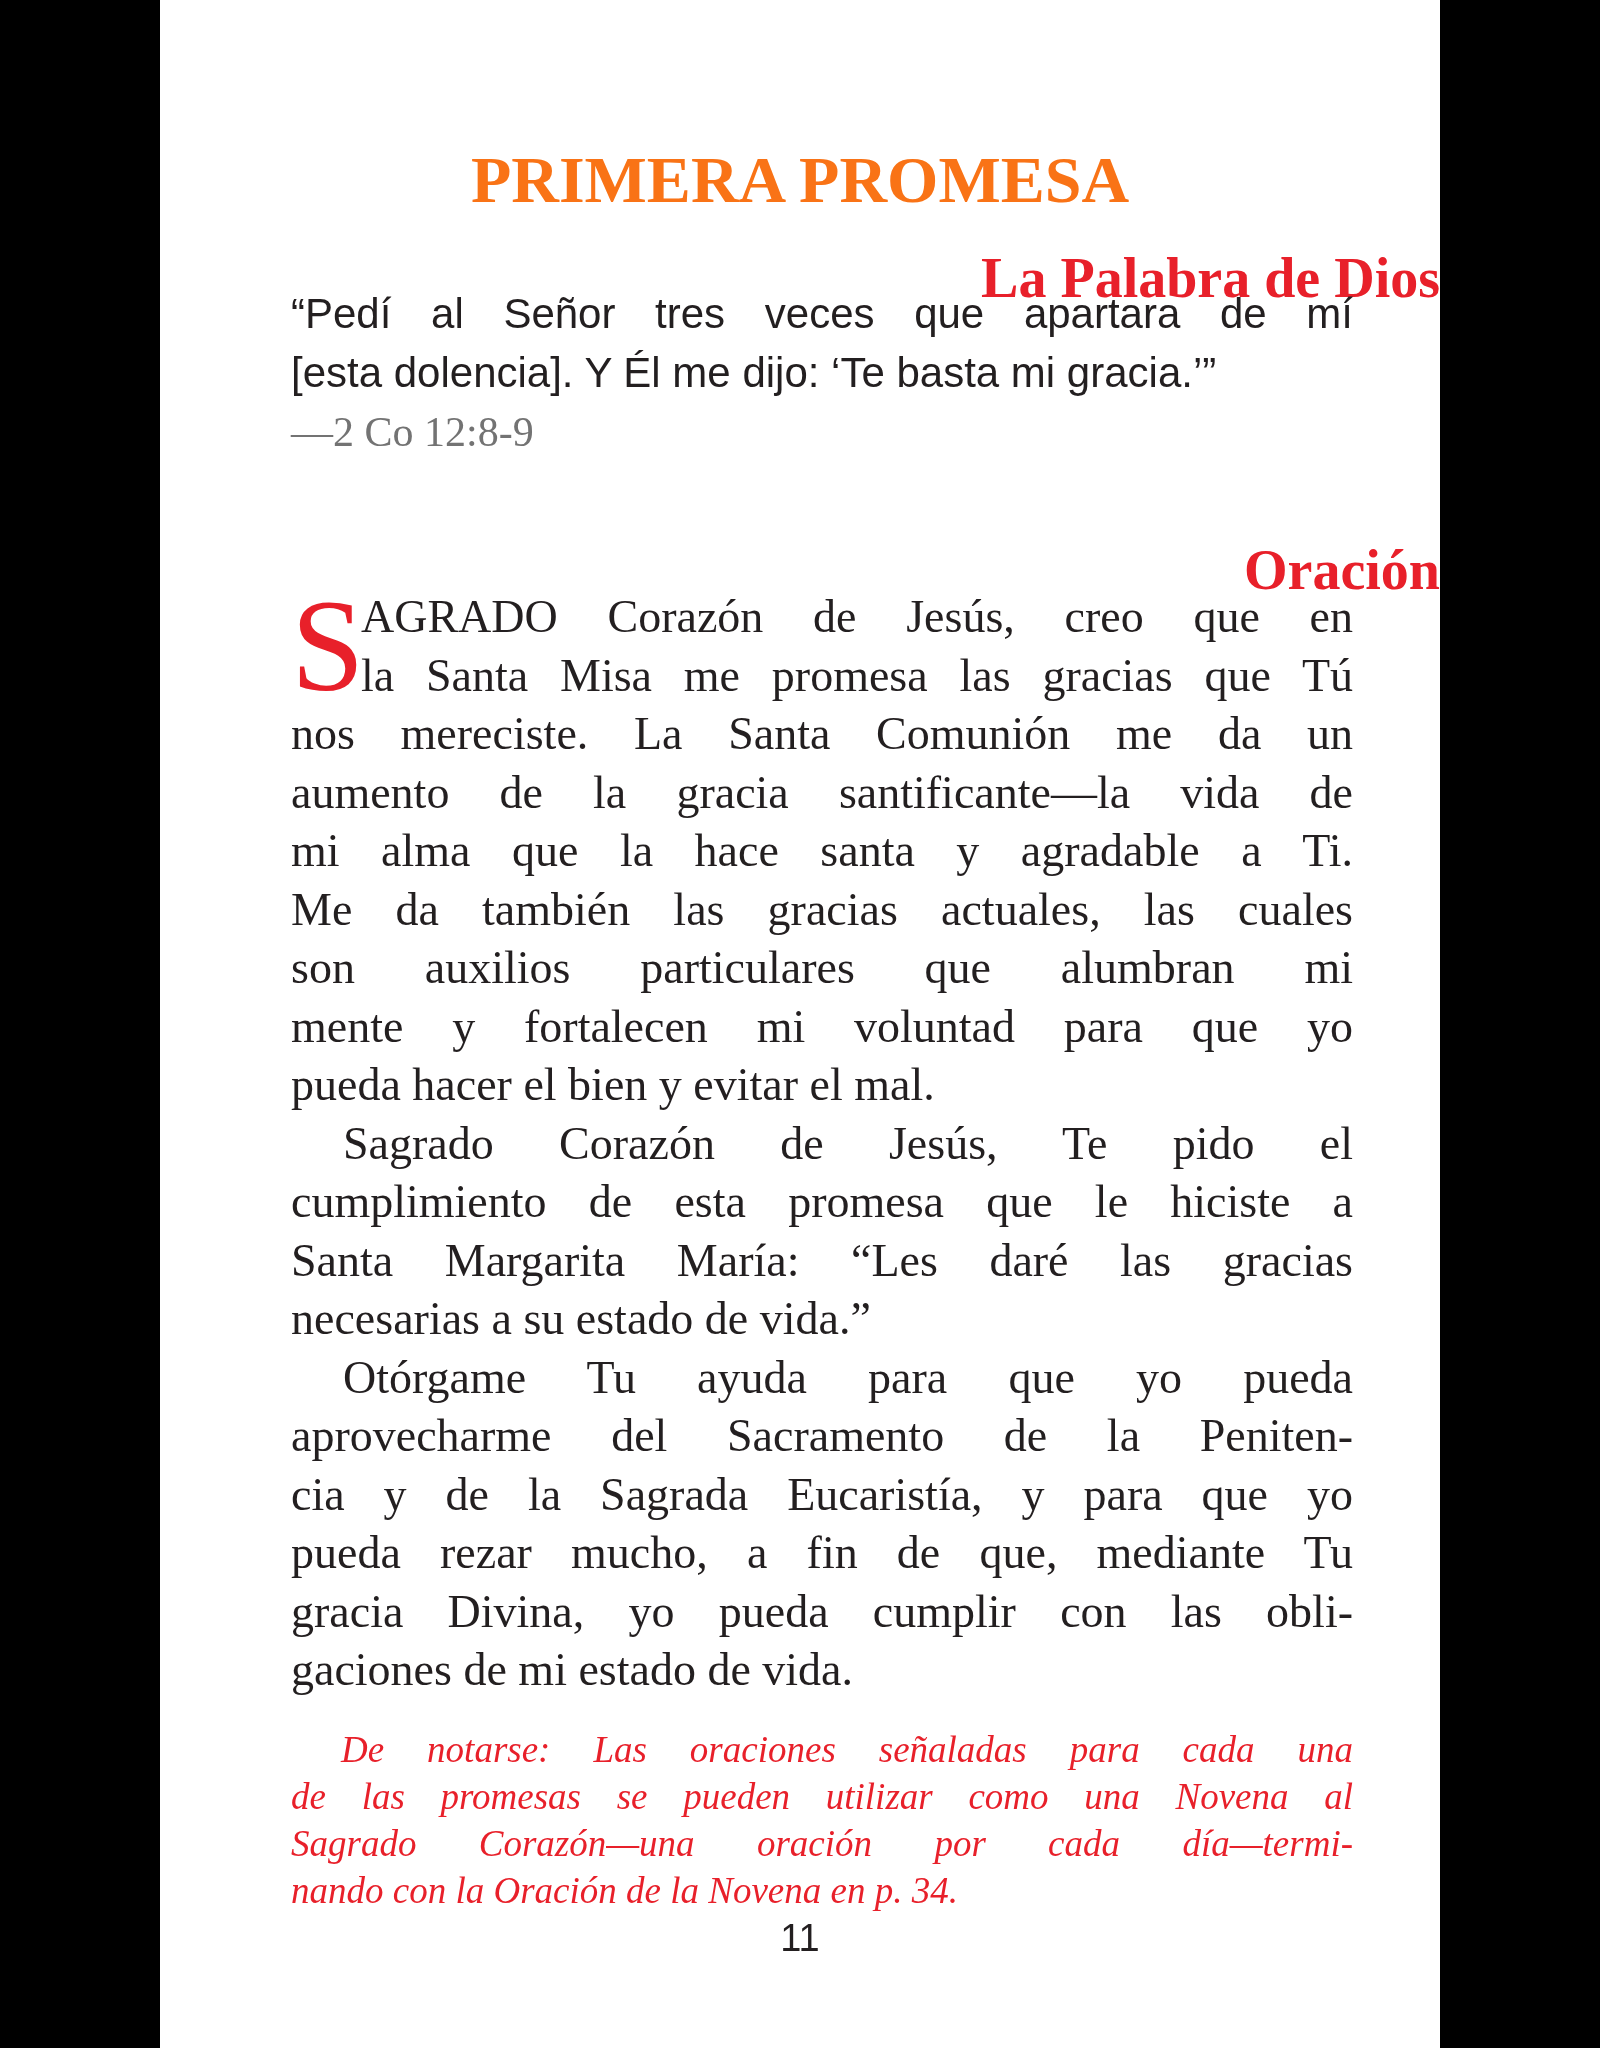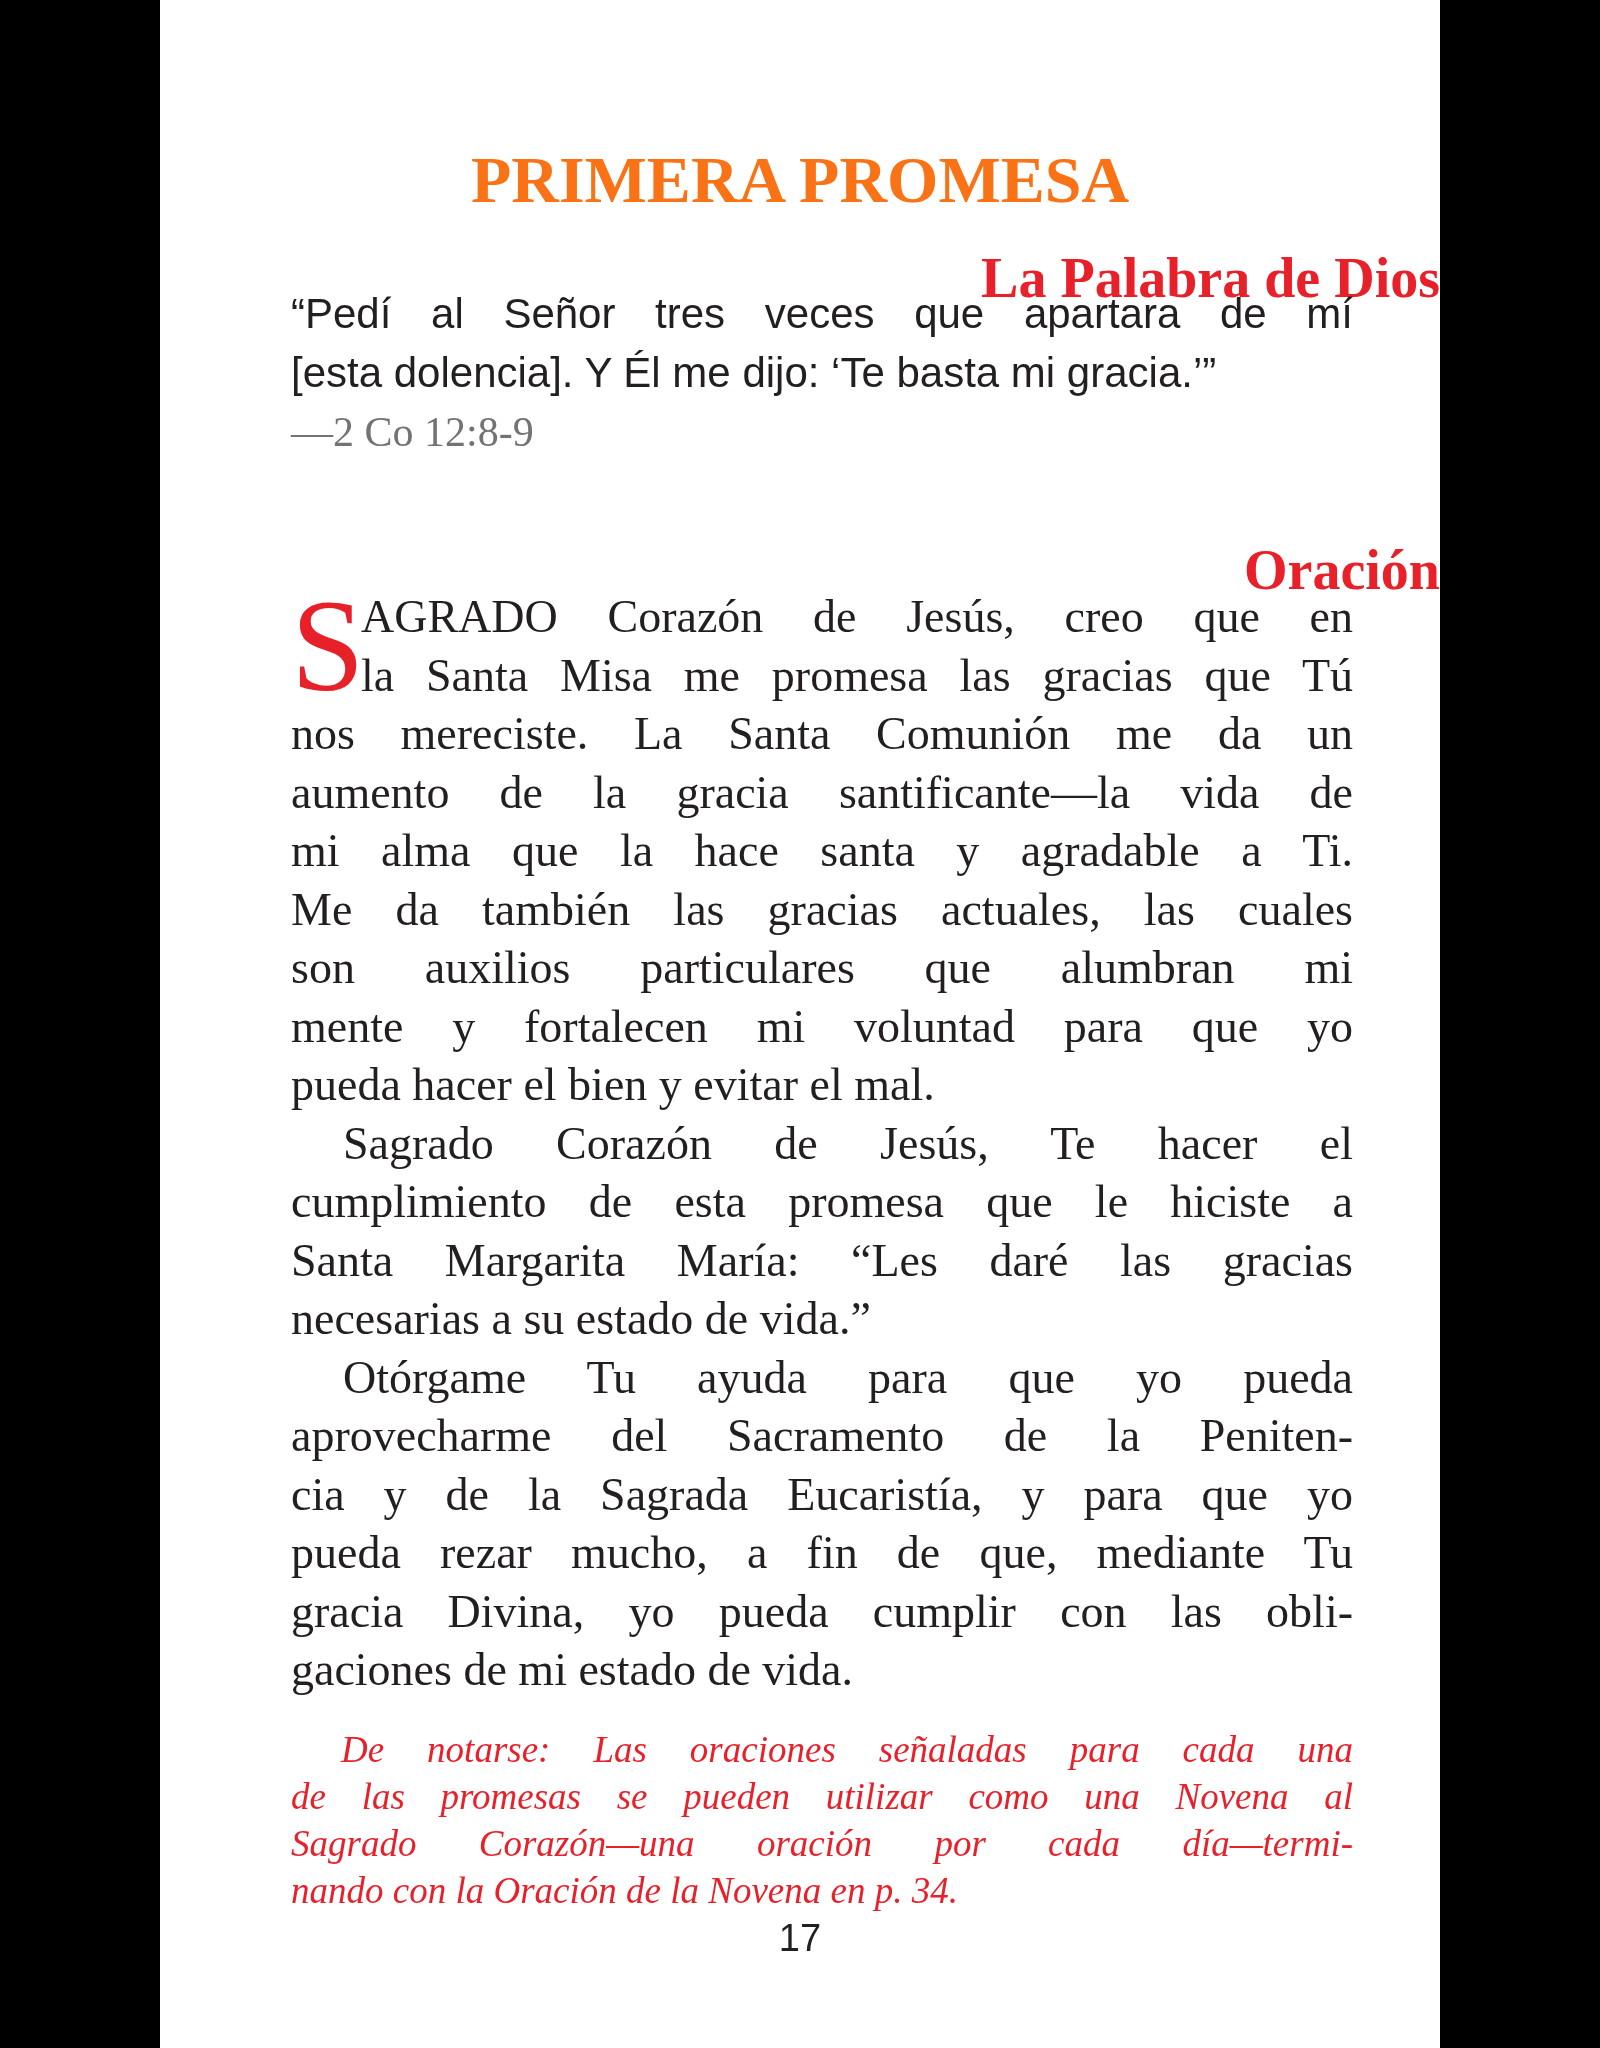--- a/index.html
+++ b/index.html
@@ -88,32 +88,32 @@
 <div class="body">
   <span class="l drop">AGRADO Corazón de Jesús, creo que en</span>
   <span class="l drop">la Santa Misa me promesa las gracias que Tú</span>
   <span class="l">nos mereciste. La Santa Comunión me da un</span>
   <span class="l">aumento de la gracia santificante—la vida de</span>
   <span class="l">mi alma que la hace santa y agradable a Ti.</span>
   <span class="l">Me da también las gracias actuales, las cuales</span>
   <span class="l">son auxilios particulares que alumbran mi</span>
   <span class="l">mente y fortalecen mi voluntad para que yo</span>
   <span class="l end">pueda hacer el bien y evitar el mal.</span>
-  <span class="l ind">Sagrado Corazón de Jesús, Te hacer el</span>
+  <span class="l ind">Sagrado Corazón de Jesús, Te pido el</span>
   <span class="l">cumplimiento de esta promesa que le hiciste a</span>
   <span class="l">Santa Margarita María: “Les daré las gracias</span>
   <span class="l end">necesarias a su estado de vida.”</span>
   <span class="l ind">Otórgame Tu ayuda para que yo pueda</span>
   <span class="l">aprovecharme del Sacramento de la Peniten-</span>
   <span class="l">cia y de la Sagrada Eucaristía, y para que yo</span>
   <span class="l">pueda rezar mucho, a fin de que, mediante Tu</span>
   <span class="l">gracia Divina, yo pueda cumplir con las obli-</span>
   <span class="l end">gaciones de mi estado de vida.</span>
 </div>
 
 <div class="note">
   <span class="l ind">De notarse: Las oraciones señaladas para cada una</span>
   <span class="l">de las promesas se pueden utilizar como una Novena al</span>
   <span class="l">Sagrado Corazón—una oración por cada día—termi-</span>
   <span class="l end">nando con la Oración de la Novena en p. 34.</span>
 </div>
 
-<div class="page-num">17</div>
+<div class="page-num">11</div>
 
 </body></html>

